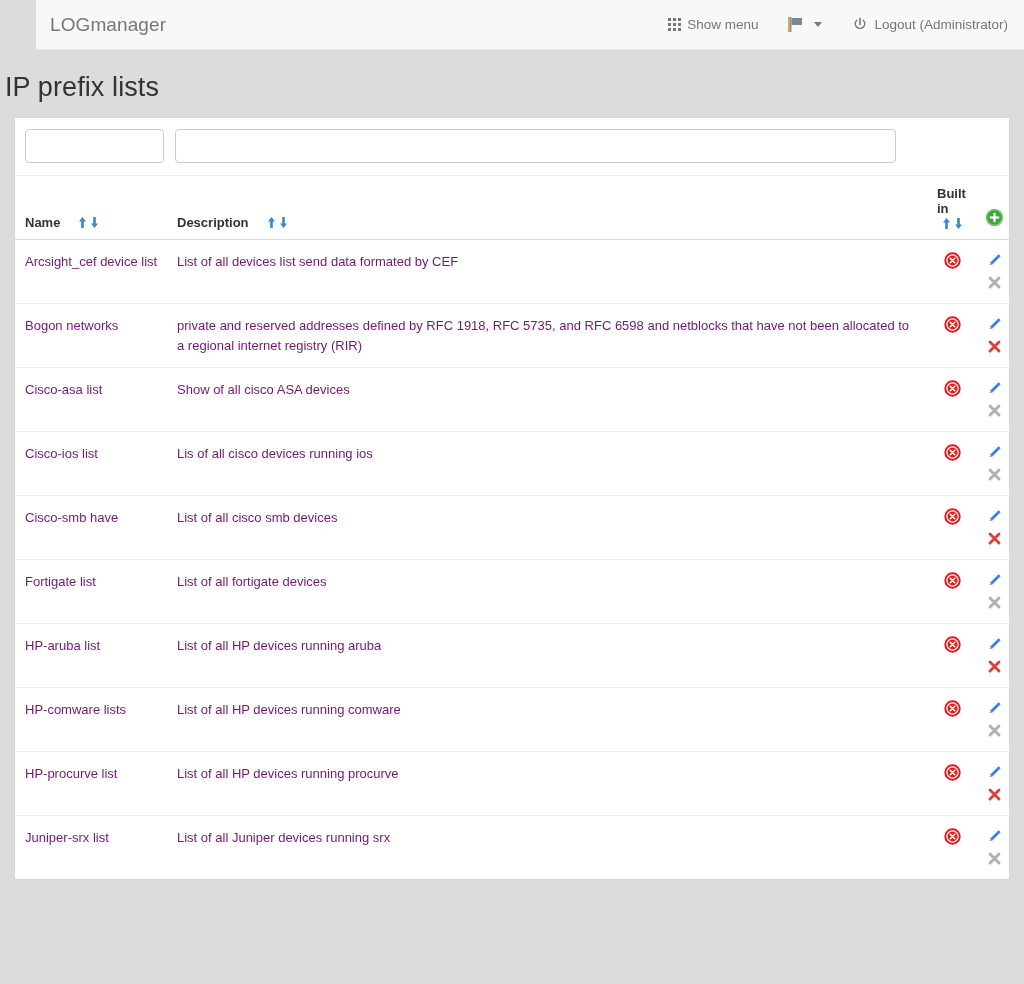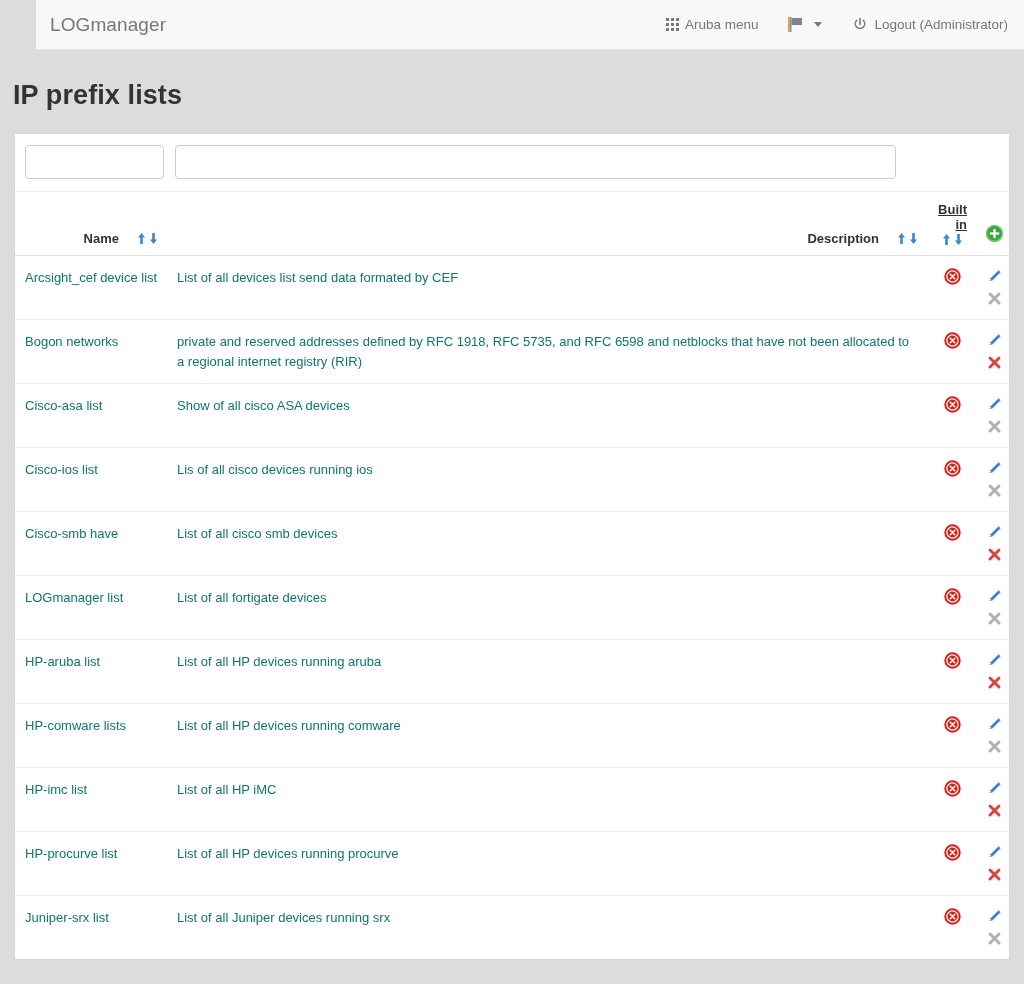--- a/index.html
+++ b/index.html
@@ -64,22 +64,22 @@
     border-right: 4.5px solid transparent;
     border-top: 5px solid #777777;
     margin-left: 4px;
   }
   .power-icon { display: block; }
 
   
   .page-title {
     font-size: 27px;
     color: #333333;
-    font-weight: bold;
-    margin: 8px;
+    font-weight: normal;
+    margin: 0;
     padding: 22px 0 14px 5px;
     letter-spacing: 0.1px;
   }
 
   
   .panel {
     background: #ffffff;
     border: 1px solid #d6d6d6;
     margin: 0 14px;
     width: 996px;
@@ -106,28 +106,27 @@
   .filter-input.name { width: 139px; }
   .filter-input.desc { width: 721px; }
 
   
   table.grid {
     width: 100%;
     border-collapse: collapse;
     table-layout: fixed;
   }
   table.grid th {
-    text-align: right;
+    text-align: left;
     vertical-align: bottom;
     font-size: 13px;
     font-weight: bold;
     color: #333333;
     padding: 10px 8px 9px 10px;
     border-bottom: 1px solid #dddddd;
-    text-decoration: underline;
   }
   th.col-name { width: 152px; }
   th.col-desc { width: 760px; }
   th.col-built { width: 48px; text-align: center; padding-left: 0; padding-right: 0; }
   th.col-actions { width: 36px; text-align: center; padding-left: 0; padding-right: 0; }
 
   .th-inner { display: inline-flex; align-items: center; gap: 17px; }
   .sort-arrows { display: inline-flex; gap: 1px; line-height: 1; }
 
   .built-head {
@@ -136,21 +135,21 @@
     align-items: center;
     gap: 1px;
   }
   .built-head .label { font-weight: bold; font-size: 13px; }
 
   table.grid td {
     vertical-align: top;
     padding: 12px 8px 12px 10px;
     border-bottom: 1px solid #eeeeee;
     font-size: 13px;
-    color: #0f766e;
+    color: #701a75;
     line-height: 1.5;
   }
   td.cell-name { color: #444444; }
   td.cell-desc { padding-left: 10px; }
   td.cell-built { text-align: center; padding: 13px 0 0 0; }
   td.cell-actions { text-align: center; padding: 10px 0 0 0; }
   table.grid tr:last-child td { border-bottom: none; }
 
   .row-tall td { padding-bottom: 26px; }
 
@@ -178,21 +177,21 @@
         <i></i>
           <i></i>
           <i></i>
           <i></i>
           <i></i>
           <i></i>
           <i></i>
           <i></i>
           <i></i>
       </span>
-      <span>Aruba menu</span>
+      <span>Show menu</span>
     </div>
 
     <div class="nav-item">
       <svg class="flag-icon" width="16" height="15" viewBox="0 0 16 15">
         <rect x="0" y="0" width="2" height="15" fill="#e8a33d"></rect>
         <rect x="2" y="0" width="1.5" height="15" fill="#6b9bd2"></rect>
         <path d="M3.5 1 L14 1 L14 8 L3.5 8 Z" fill="#7b8690"></path>
       </svg>
       <span class="caret"></span>
     </div>
@@ -369,21 +368,21 @@
                   <path d="M12.6 2.2 L14.6 4.2 L6.3 12.5 L3.6 13.2 L4.3 10.5 Z" fill="#3a87cd"></path>
                   <path d="M3.6 13.2 L4.3 10.5 L5.6 11.9 Z" fill="#f0c36d"></path>
                 </svg></span>
               <span class="icon-btn"><svg width="17" height="17" viewBox="0 0 17 17">
                   <path d="M4 4 L13 13 M13 4 L4 13" stroke="#d9433b" stroke-width="2.9" stroke-linecap="round"></path>
                 </svg></span>
             </span>
           </td>
         </tr>
         <tr class="row-tall">
-          <td class="cell-name">LOGmanager list</td>
+          <td class="cell-name">Fortigate list</td>
           <td class="cell-desc">List of all fortigate devices</td>
           <td class="cell-built"><svg width="17" height="17" viewBox="0 0 17 17">
               <circle cx="8.5" cy="8.5" r="7.2" fill="none" stroke="#e81b1b" stroke-width="2"></circle>
               <circle cx="8.5" cy="8.5" r="5" fill="#e81b1b"></circle>
               <path d="M6.2 6.2 L10.8 10.8 M10.8 6.2 L6.2 10.8" stroke="#ffffff" stroke-width="1.5" stroke-linecap="round"></path>
             </svg></td>
           <td class="cell-actions">
             <span class="actions-stack">
               <span class="icon-btn"><svg width="17" height="17" viewBox="0 0 17 17">
                   <path d="M12.6 2.2 L14.6 4.2 L6.3 12.5 L3.6 13.2 L4.3 10.5 Z" fill="#3a87cd"></path>
@@ -429,40 +428,20 @@
                   <path d="M12.6 2.2 L14.6 4.2 L6.3 12.5 L3.6 13.2 L4.3 10.5 Z" fill="#3a87cd"></path>
                   <path d="M3.6 13.2 L4.3 10.5 L5.6 11.9 Z" fill="#f0c36d"></path>
                 </svg></span>
               <span class="icon-btn disabled"><svg width="17" height="17" viewBox="0 0 17 17">
                   <path d="M4 4 L13 13 M13 4 L4 13" stroke="#b0b0b0" stroke-width="2.9" stroke-linecap="round"></path>
                 </svg></span>
             </span>
           </td>
         </tr>
         <tr class="row-tall">
-          <td class="cell-name">HP-imc list</td>
-          <td class="cell-desc">List of all HP iMC</td>
-          <td class="cell-built"><svg width="17" height="17" viewBox="0 0 17 17">
-              <circle cx="8.5" cy="8.5" r="7.2" fill="none" stroke="#e81b1b" stroke-width="2"></circle>
-              <circle cx="8.5" cy="8.5" r="5" fill="#e81b1b"></circle>
-              <path d="M6.2 6.2 L10.8 10.8 M10.8 6.2 L6.2 10.8" stroke="#ffffff" stroke-width="1.5" stroke-linecap="round"></path>
-            </svg></td>
-          <td class="cell-actions">
-            <span class="actions-stack">
-              <span class="icon-btn"><svg width="17" height="17" viewBox="0 0 17 17">
-                  <path d="M12.6 2.2 L14.6 4.2 L6.3 12.5 L3.6 13.2 L4.3 10.5 Z" fill="#3a87cd"></path>
-                  <path d="M3.6 13.2 L4.3 10.5 L5.6 11.9 Z" fill="#f0c36d"></path>
-                </svg></span>
-              <span class="icon-btn"><svg width="17" height="17" viewBox="0 0 17 17">
-                  <path d="M4 4 L13 13 M13 4 L4 13" stroke="#d9433b" stroke-width="2.9" stroke-linecap="round"></path>
-                </svg></span>
-            </span>
-          </td>
-        </tr>
-        <tr class="row-tall">
           <td class="cell-name">HP-procurve list</td>
           <td class="cell-desc">List of all HP devices running procurve</td>
           <td class="cell-built"><svg width="17" height="17" viewBox="0 0 17 17">
               <circle cx="8.5" cy="8.5" r="7.2" fill="none" stroke="#e81b1b" stroke-width="2"></circle>
               <circle cx="8.5" cy="8.5" r="5" fill="#e81b1b"></circle>
               <path d="M6.2 6.2 L10.8 10.8 M10.8 6.2 L6.2 10.8" stroke="#ffffff" stroke-width="1.5" stroke-linecap="round"></path>
             </svg></td>
           <td class="cell-actions">
             <span class="actions-stack">
               <span class="icon-btn"><svg width="17" height="17" viewBox="0 0 17 17">

